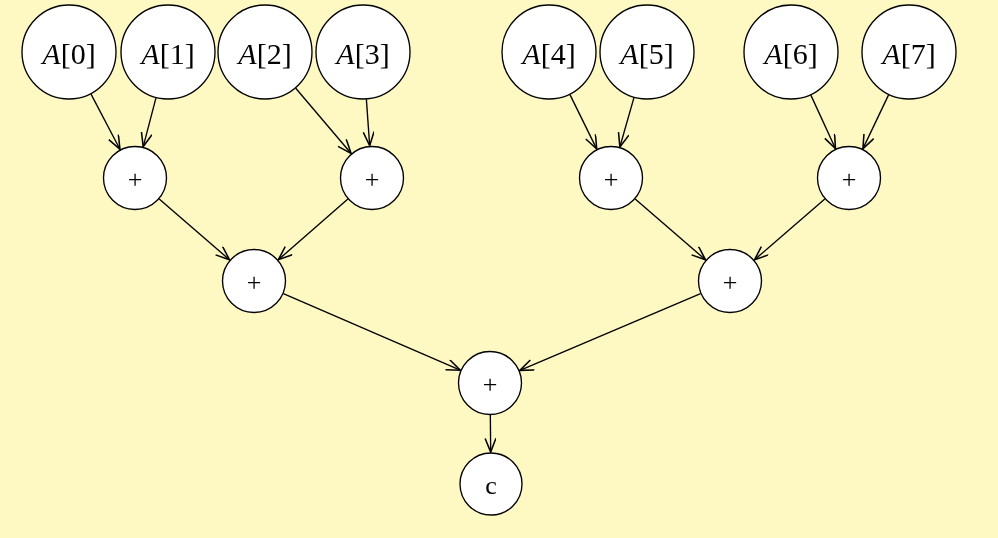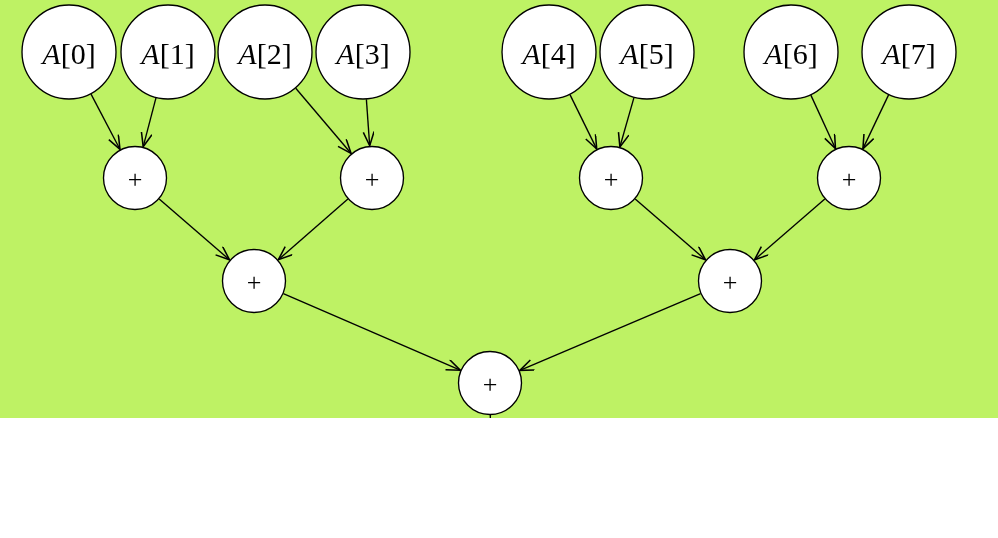--- a/index.html
+++ b/index.html
@@ -7,22 +7,22 @@
     margin: 0;
     padding: 0;
     background: #ffffff;
   }
   body {
     font-family: "Liberation Serif", "DejaVu Serif", serif;
   }
   #diagram-root {
     position: relative;
     width: 998px;
-    height: 418px;
-    background: #bef264;
+    height: 538px;
+    background: #fef9c3;
     overflow: hidden;
   }
   svg#tree-svg {
     position: absolute;
     left: 0;
     top: 0;
     width: 998px;
     height: 538px;
     display: block;
   }

